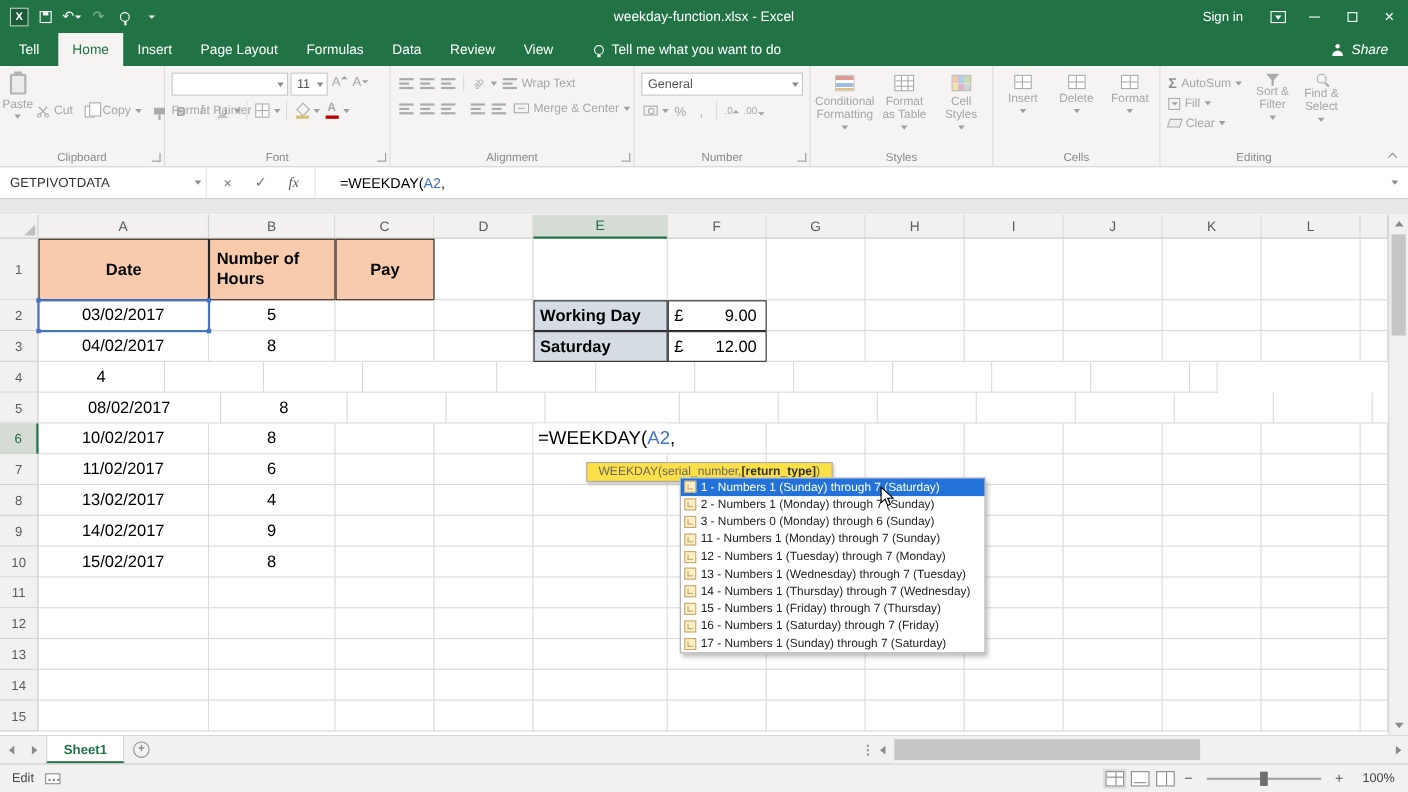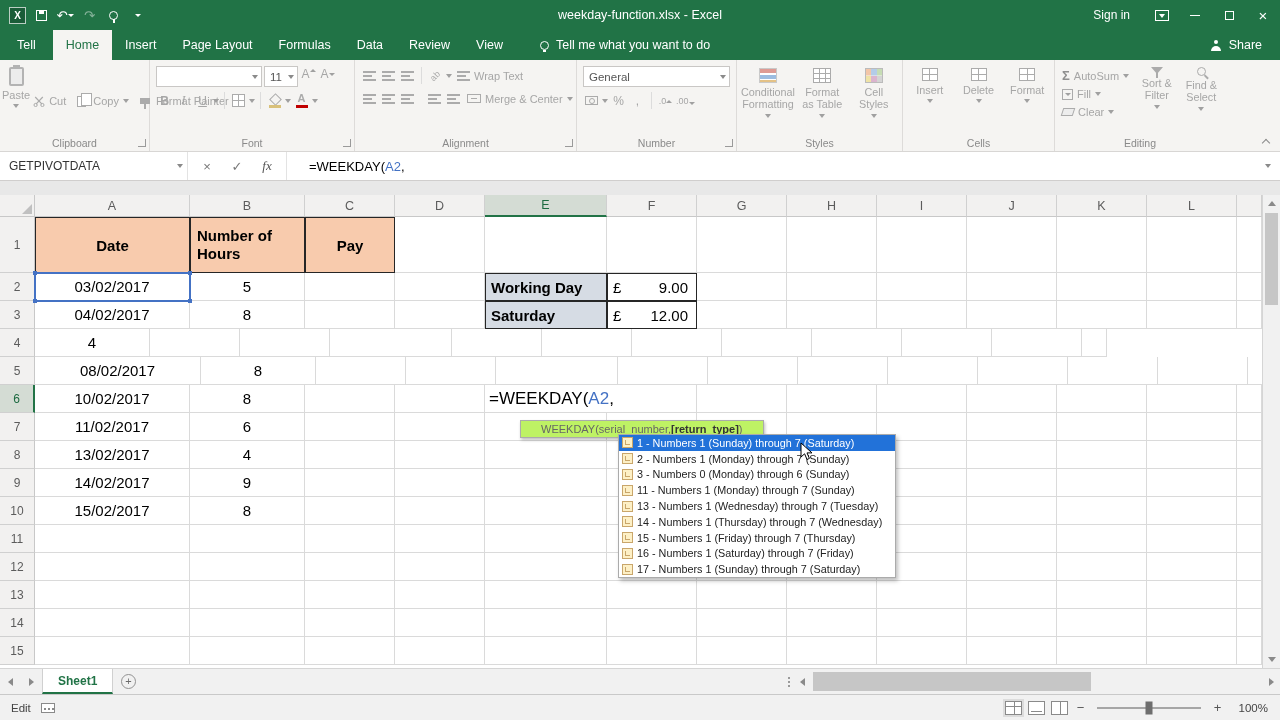--- a/index.html
+++ b/index.html
@@ -28,21 +28,21 @@
 .box-ico{width:9px;height:9px;border:1px solid #fff;display:inline-block;}
 
 
 .tabrow{height:30px;background:#217346;display:flex;align-items:stretch;color:#fff;flex:0 0 auto;}
 .rtab{padding:0 13px;display:flex;align-items:center;font-size:12.5px;white-space:nowrap;}
 .rtab.file{padding:0 17px;}
 .rtab.active{background:#F5F4F2;color:#217346;}
 .tellme{display:flex;align-items:center;gap:7px;margin-left:24px;font-size:12.5px;color:#fff;white-space:nowrap;}
 .bulb{width:9px;height:9px;border:1px solid #fff;border-radius:50%;position:relative;}
 .bulb:after{content:"";position:absolute;left:2px;bottom:-3.5px;width:3px;height:2.5px;background:#fff;}
-.share{margin-left:auto;display:flex;align-items:center;gap:7px;padding:0 18px;font-size:12.5px;}
+.share{margin-left:auto;display:flex;align-items:center;gap:7px;padding:0 18px;font-size:12.5px;font-style:italic;}
 .person{width:11px;height:11px;position:relative;}
 .person:before{content:"";position:absolute;top:0;left:3px;width:4.6px;height:4.6px;border-radius:50%;background:#fff;}
 .person:after{content:"";position:absolute;bottom:0;left:0.5px;width:10px;height:4.6px;border-radius:5px 5px 0 0;background:#fff;}
 
 
 .ribbon{height:92px;background:#F5F4F2;border-bottom:1px solid #D8D6D4;display:flex;position:relative;flex:0 0 auto;}
 .rgroup{position:relative;border-right:1px solid #DDDBD9;padding:2px 2px 16px 2px;flex:0 0 auto;}
 .rg-label{position:absolute;bottom:2px;left:0;right:0;text-align:center;font-size:10.5px;color:#8a8a8a;}
 .launcher{position:absolute;right:3px;bottom:4px;width:8px;height:8px;border-right:1px solid #9a9a9a;border-bottom:1px solid #9a9a9a;}
 .caret{width:0;height:0;border-left:3.5px solid transparent;border-right:3.5px solid transparent;border-top:4px solid #A0A0A0;display:inline-block;}
@@ -135,21 +135,21 @@
 .g-cell{border-right:1px solid #DADADA;border-bottom:1px solid #DADADA;font-size:15px;color:#000;overflow:hidden;display:flex;align-items:center;justify-content:center;flex:0 0 auto;background:transparent;}
 .tanhdr{background:#F8CBAD;border:1px solid #262626;font-weight:bold;color:#000;}
 .wrap2{text-align:left;line-height:1.2;padding:0 6px;}
 .ratelbl{background:#D6DCE4;border:1px solid #262626;font-weight:bold;justify-content:flex-start;padding-left:5px;}
 .rateval{border:1px solid #262626;justify-content:space-between;padding:0 8px 0 5px;}
 .editcell{justify-content:flex-start;padding-left:4px;font-size:17px;overflow:visible;white-space:nowrap;border-right:none;background:#fff;position:relative;z-index:2;}
 
 .a2-outline{position:absolute;left:34px;top:77px;width:157px;height:30px;border:2px solid #4472C4;z-index:3;pointer-events:none;}
 .hnd{position:absolute;width:4px;height:4px;background:#4472C4;}
 .hnd.tl{left:-3px;top:-3px;}.hnd.tr{right:-3px;top:-3px;}.hnd.bl{left:-3px;bottom:-3px;}.hnd.br{right:-3px;bottom:-3px;}
-.fn-tip{position:absolute;left:520px;top:225px;background:#bef264;border:1px solid #ABABAB;box-shadow:1px 2px 3px rgba(0,0,0,.25);padding:2px 20px;font-size:11px;color:#666;white-space:nowrap;z-index:5;display:flex;}
+.fn-tip{position:absolute;left:533px;top:225px;background:#fde047;border:1px solid #ABABAB;box-shadow:1px 2px 3px rgba(0,0,0,.25);padding:2px 10px;font-size:11px;color:#666;white-space:nowrap;z-index:5;display:flex;}
 .fn-tip .tipb{font-weight:bold;color:#333;}
 .ac{position:absolute;left:618px;top:239px;width:278px;background:#fff;border:1px solid #ABABAB;box-shadow:2px 3px 4px rgba(0,0,0,.25);z-index:6;}
 .ac-item{height:15.8px;display:flex;align-items:center;gap:4px;padding-left:3px;font-size:10.8px;color:#222;white-space:nowrap;overflow:hidden;}
 .ac-item.sel{background:#2272D9;color:#fff;}
 .ac-icon{width:11px;height:11px;flex:0 0 auto;border:1px solid #C9A66B;background:#FDF0C6;position:relative;}
 .ac-icon:after{content:"";position:absolute;inset:2px;border-left:1px solid #C9A66B;border-bottom:1px solid #C9A66B;}
 .info-tip{position:absolute;left:901px;top:238px;background:#F5F5F5;border:1px solid #ABABAB;box-shadow:1px 2px 3px rgba(0,0,0,.2);padding:2px 7px;font-size:11px;color:#555;white-space:nowrap;z-index:6;}
 .cursor{position:absolute;left:800px;top:247px;z-index:9;pointer-events:none;}
 
 .vscroll{width:18px;background:#F1F1F1;border-left:1px solid #D5D5D5;position:relative;flex:0 0 auto;}
@@ -817,20 +817,24 @@
           <div class="ac-item">
             <span class="ac-icon"></span>
             <span>3 - Numbers 0 (Monday) through 6 (Sunday)</span>
           </div>
           <div class="ac-item">
             <span class="ac-icon"></span>
             <span>11 - Numbers 1 (Monday) through 7 (Sunday)</span>
           </div>
           <div class="ac-item">
             <span class="ac-icon"></span>
+            <span>12 - Numbers 1 (Tuesday) through 7 (Monday)</span>
+          </div>
+          <div class="ac-item">
+            <span class="ac-icon"></span>
             <span>13 - Numbers 1 (Wednesday) through 7 (Tuesday)</span>
           </div>
           <div class="ac-item">
             <span class="ac-icon"></span>
             <span>14 - Numbers 1 (Thursday) through 7 (Wednesday)</span>
           </div>
           <div class="ac-item">
             <span class="ac-icon"></span>
             <span>15 - Numbers 1 (Friday) through 7 (Thursday)</span>
           </div>

